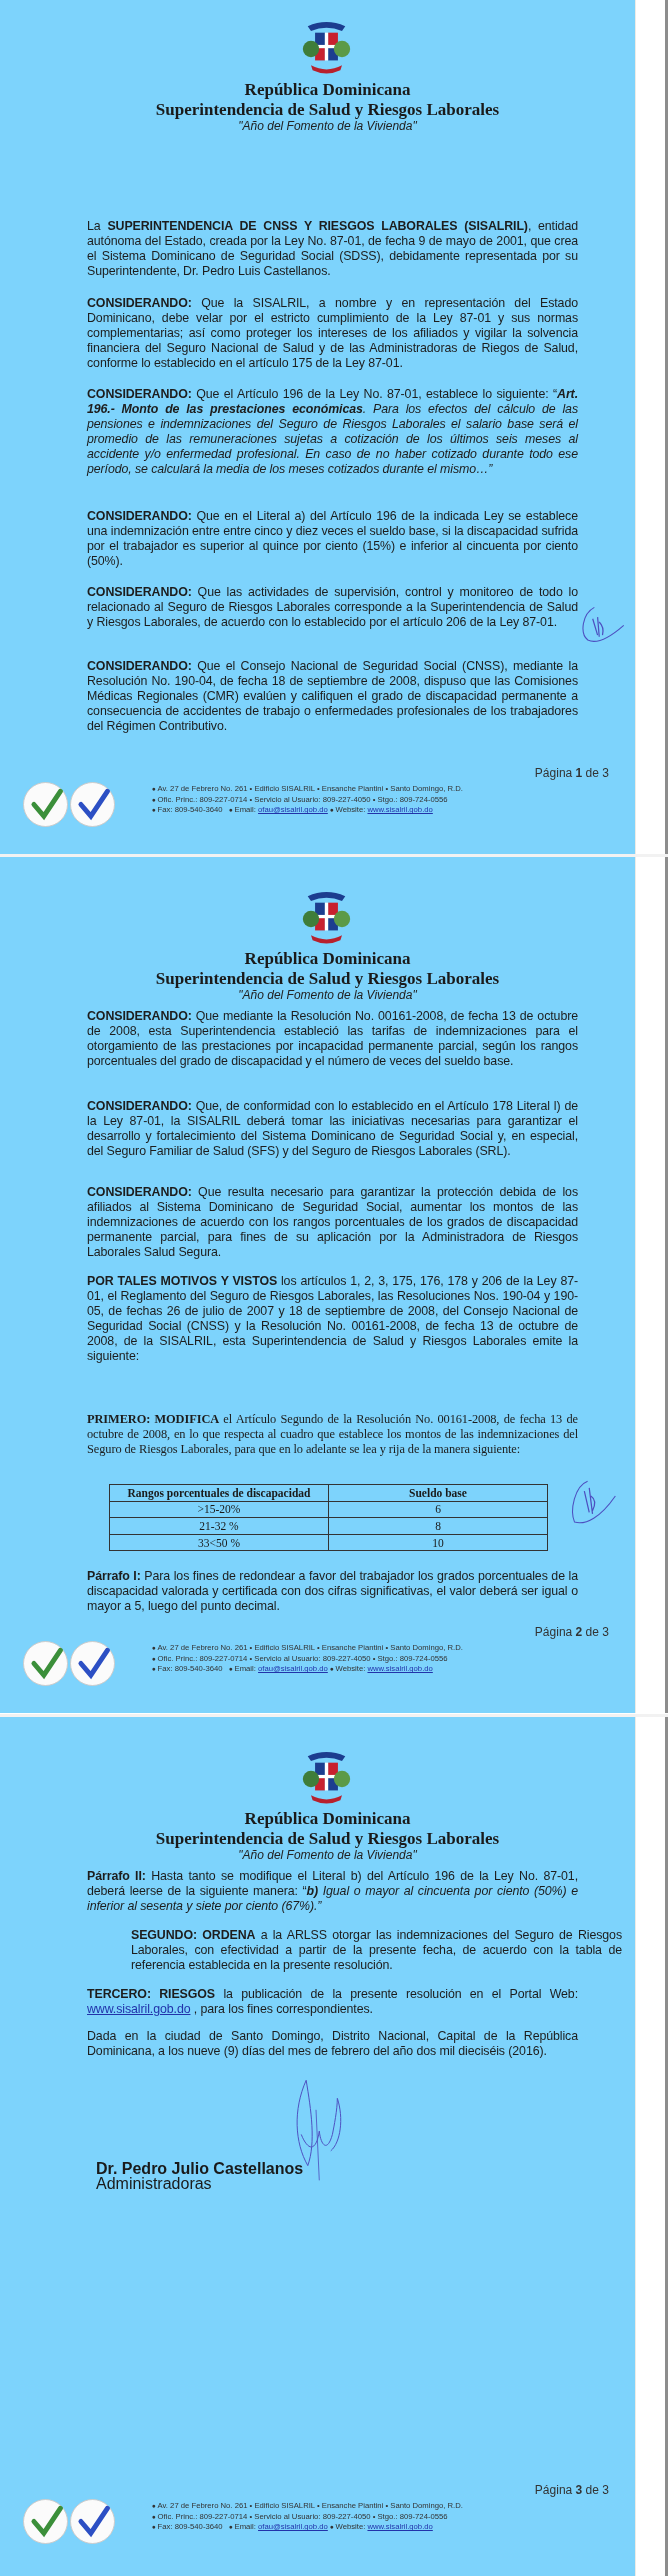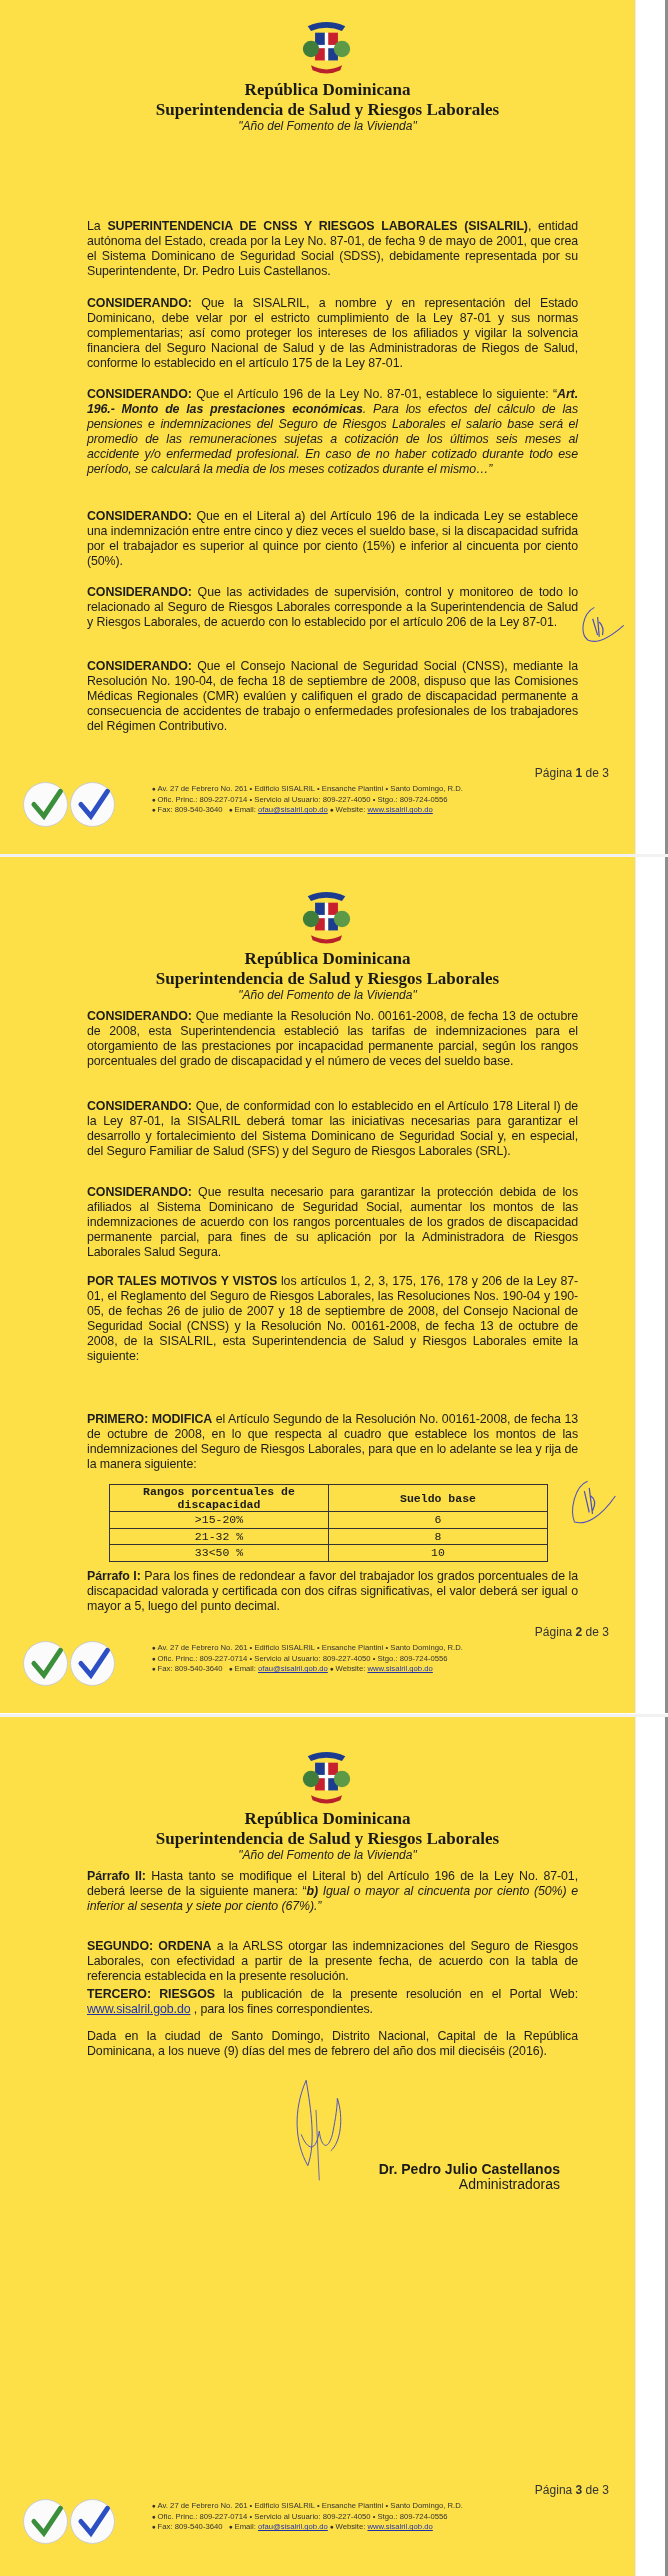--- a/index.html
+++ b/index.html
@@ -1,43 +1,43 @@
 <!DOCTYPE html>
 <html style="font-size:13px"><head>
 <meta charset="utf-8">
 <style>
   html, body { margin: 0; padding: 0; background: #ffffff; }
   body { width: 668px; height: 2576px; position: relative; overflow: hidden; font-family: "Liberation Sans", sans-serif; color: #1a1a1a; }
-  .page { position: absolute; left: 0; width: 635px; background: #fde047; border-right: 0.8px solid #ecebe6; }
+  .page { position: absolute; left: 0; width: 635px; background: #7dd3fc; border-right: 0.8px solid #ecebe6; }
   .edge { position: absolute; right: 0; width: 3.3px; background: #8d8d8d; }
   .gap { position: absolute; left: 0; width: 668px; height: 3.3px; background: #f2f2f2; }
   .crest { position: absolute; left: 301px; width: 51px; height: 62px; }
   .hdr { position: absolute; left: 0; width: 655px; text-align: center; }
   .hdr .t1 { font-family: "Liberation Serif", serif; font-weight: bold; font-size: 17px; line-height: 19.7px; color: #1a1a1a; }
   .hdr .t2 { font-family: "Liberation Serif", serif; font-weight: bold; font-size: 17px; line-height: 19.7px; color: #1a1a1a; }
   .hdr .t3 { font-style: italic; font-size: 12px; line-height: 14.7px; color: #222; }
   .title { position: absolute; left: 82px; width: 491px; text-align: center; font-weight: bold; font-size: 12.7px; line-height: 13px; }
   .title .blue { color: #2a3fae; }
   .para { position: absolute; left: 87px; width: 491px; font-size: 12.4px; line-height: 15px; text-align: justify; font-family: "Liberation Sans", sans-serif; color: #1d1d1d; letter-spacing: -0.1px; }
   .para b { font-weight: bold; }
   .center { text-align: center; }
   .link { color: #2233aa; text-decoration: underline; }
   table.tbl { position: absolute; left: 109px; width: 439px; border-collapse: collapse; font-size: 11.5px; }
-  table.tbl td, table.tbl th { border: 1.2px solid #333; text-align: center; height: 15.6px; padding: 0; font-family: Liberation Mono, monospace; }
+  table.tbl td, table.tbl th { border: 1.2px solid #333; text-align: center; height: 15.6px; padding: 0; font-family: Liberation Serif, serif; }
   table.tbl th { font-weight: bold; }
   .foot { position: absolute; left: 0; width: 635px; height: 90px; }
   .foot .pagenum { position: absolute; right: 26px; top: 0; font-size: 12px; color: #333; }
   .foot .pagenum b { font-weight: bold; }
   .cert { position: absolute; width: 43px; height: 43px; border-radius: 50%; border: 0.8px solid #ccc; background: #fbfbfb; }
   .cert1 { left: 23px; top: 16.4px; }
   .cert2 { left: 70px; top: 16.4px; }
   .contact { position: absolute; left: 152px; top: 18px; font-size: 7.7px; line-height: 10.6px; color: #333; }
   .contact .bul { font-size: 6.6px; margin: 0 1.6px 0 0; }
   .sig { position: absolute; }
-  .signame { position: absolute; left: 69px; width: 491px; text-align: right; font-size: 14px; line-height: 14.7px; }
+  .signame { position: absolute; left: 96px; width: 491px; text-align: left; font-size: 16px; line-height: 14.7px; }
 </style>
 </head>
 <body>
 
 <div class="page" style="top:0; height:854px;">
   <svg class="crest" style="top:18px;" viewBox="0 0 62 76">
     <path d="M8 10 Q31 0 54 10 L50 16 Q31 8 12 16 Z" fill="#1c3d8f"></path>
     <rect x="17" y="18" width="12" height="16" fill="#1c3d8f"></rect>
       <rect x="33" y="18" width="12" height="16" fill="#c8202f"></rect>
     <rect x="17" y="36" width="12" height="16" fill="#c8202f"></rect>
@@ -124,21 +124,21 @@
   </div>
   <div class="para" style="top:242px;">
     <b>CONSIDERANDO:</b><span> Que, de conformidad con lo establecido en el Artículo 178 Literal l) de la Ley 87-01, la SISALRIL deberá tomar las iniciativas necesarias para garantizar el desarrollo y fortalecimiento del Sistema Dominicano de Seguridad Social y, en especial, del Seguro Familiar de Salud (SFS) y del Seguro de Riesgos Laborales (SRL).</span>
   </div>
   <div class="para" style="top:328px;">
     <b>CONSIDERANDO:</b><span> Que resulta necesario para garantizar la protección debida de los afiliados al Sistema Dominicano de Seguridad Social, aumentar los montos de las indemnizaciones de acuerdo con los rangos porcentuales de los grados de discapacidad permanente parcial, para fines de su aplicación por la Administradora de Riesgos Laborales Salud Segura.</span>
   </div>
   <div class="para" style="top:417px;">
     <b>POR TALES MOTIVOS Y VISTOS</b><span> los artículos 1, 2, 3, 175, 176, 178 y 206 de la Ley 87-01, el Reglamento del Seguro de Riesgos Laborales, las Resoluciones Nos. 190-04 y 190-05, de fechas 26 de julio de 2007 y 18 de septiembre de 2008, del Consejo Nacional de Seguridad Social (CNSS) y la Resolución No. 00161-2008, de fecha 13 de octubre de 2008, de la SISALRIL, esta Superintendencia de Salud y Riesgos Laborales emite la siguiente:</span>
   </div>
-  <div class="para" style="top:555px;">
+  <div class="para" style="top:555px;font-family:Liberation Serif, serif;">
     <b>PRIMERO: MODIFICA</b><span> el Artículo Segundo de la Resolución No. 00161-2008, de fecha 13 de octubre de 2008, en lo que respecta al cuadro que establece los montos de las indemnizaciones del Seguro de Riesgos Laborales, para que en lo adelante se lea y rija de la manera siguiente:</span>
   </div>
 
   <table class="tbl" style="top:627px;">
     <thead>
       <tr>
         <th style="width:50%;">Rangos porcentuales de discapacidad</th>
         <th>Sueldo base</th>
       </tr>
     </thead>
@@ -204,21 +204,21 @@
   </svg>
   <div class="hdr" style="top:92px;">
     <div class="t1">República Dominicana</div>
     <div class="t2">Superintendencia de Salud y Riesgos Laborales</div>
     <div class="t3">"Año del Fomento de la Vivienda"</div>
   </div>
 
   <div class="para" style="top:152px;">
     <b>Párrafo II:</b><span> Hasta tanto se modifique el Literal b) del Artículo 196 de la Ley No. 87-01, deberá leerse de la siguiente manera: “</span><b><i>b)</i></b><i> Igual o mayor al cincuenta por ciento (50%) e inferior al sesenta y siete por ciento (67%).”</i>
   </div>
-  <div class="para" style="top:222px;">
+  <div class="para" style="top:211px;margin-left:44px;">
     <b>SEGUNDO: ORDENA</b><span> a la ARLSS otorgar las indemnizaciones del Seguro de Riesgos Laborales, con efectividad a partir de la presente fecha, de acuerdo con la tabla de referencia establecida en la presente resolución.</span>
   </div>
   <div class="para" style="top:270px;">
     <b>TERCERO: RIESGOS</b><span> la publicación de la presente resolución en el Portal Web: </span><span class="link">www.sisalril.gob.do</span><span> , para los fines correspondientes.</span>
   </div>
   <div class="para" style="top:312px;">
     <span>Dada en la ciudad de Santo Domingo, Distrito Nacional, Capital de la República Dominicana, a los nueve (9) días del mes de febrero del año dos mil dieciséis (2016).</span>
   </div>
 
   <svg class="sig" style="left:283px; top:360px; width:66px; height:105px;" viewBox="0 0 80 128">

